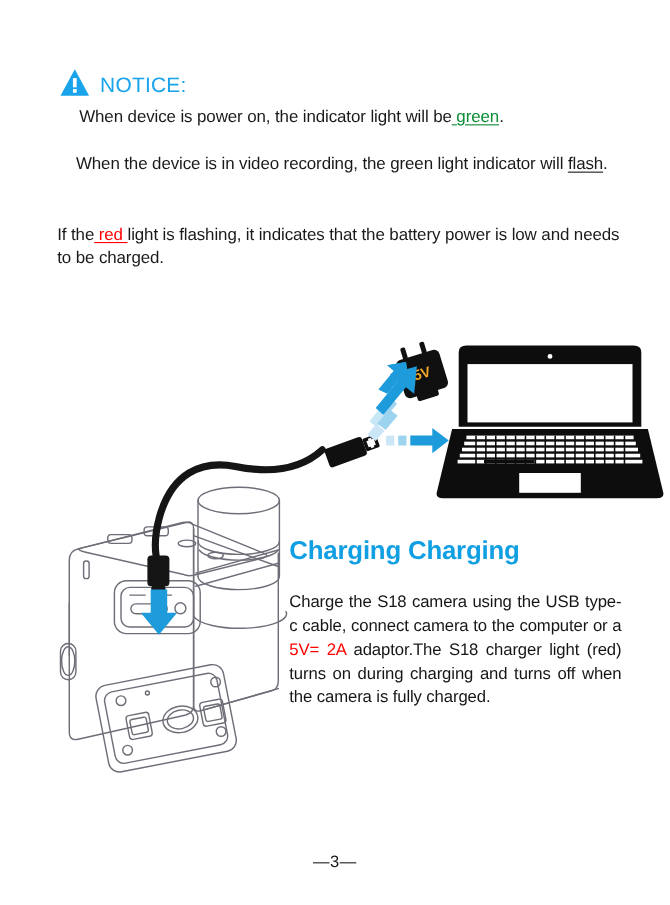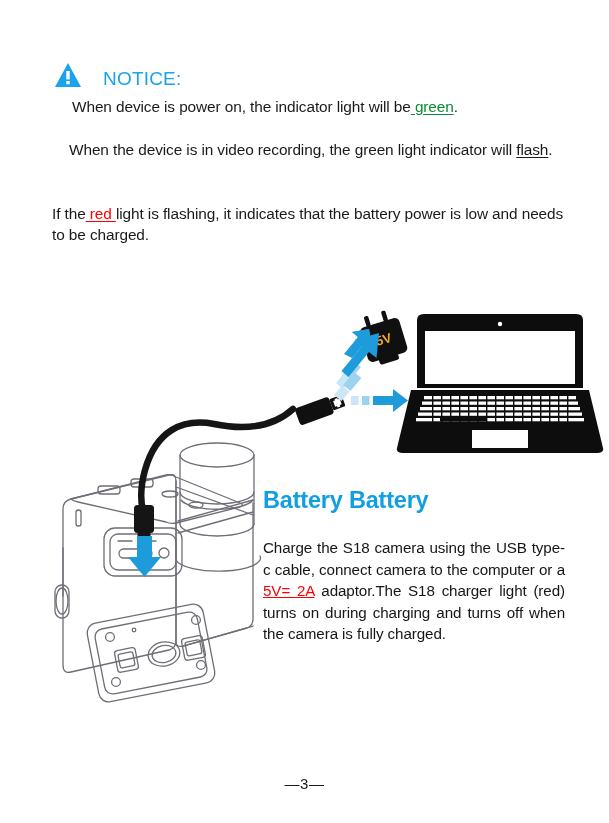--- a/index.html
+++ b/index.html
@@ -22,21 +22,21 @@
     inset: 0;
   }
 
   
   .notice-head {
     position: absolute;
     left: 54px;
     top: 62px;
     display: flex;
     align-items: flex-end;
-    gap: 21px;
+    gap: 9px;
   }
   .notice-icon {
     width: 28px;
     height: 27px;
     display: block;
   }
   .notice-label {
     font-size: 19px;
     line-height: 19px;
     color: #19A3EA;
@@ -65,21 +65,21 @@
   .kw-red {
     color: #FF0000;
     text-decoration: underline;
     text-underline-offset: 2px;
     margin-top: 26px;
   }
   .kw-ul {
     text-decoration: underline;
     text-underline-offset: 2px;
   }
-  .kw-red-plain { color: #FF0000; text-decoration: underline; }
+  .kw-red-plain { color: #FF0000; }
 
   
   .illus {
     position: absolute;
     left: 0;
     top: 0;
     width: 609px;
     height: 823px;
     pointer-events: none;
   }
@@ -292,21 +292,21 @@
     <g>
       <rect x="134" y="505" width="20" height="28" rx="3.5" fill="#151515"></rect>
       <rect x="137.5" y="531" width="13" height="9" rx="4" fill="#151515"></rect>
     </g>
 
     <g>
       <path d="M137 536 h15 v21 h9 l-16.5 20 l-16.5 -20 h9 z" fill="#1E9BDA"></path>
     </g>
   </svg>
 
-  <div class="bc-title">Battery Battery</div>
+  <div class="bc-title">Charging Charging</div>
 
   <div class="bc-body">
     <span>Charge the  S18  camera  using  the USB  type-c  cable, connect camera to the computer or a </span><span class="kw-red-plain">5V= 2A</span><span> adaptor.The S18 charger light  (red) turns  on  during  charging  and turns  off   when the camera is fully charged.</span>
   </div>
 
   <div class="page-num">—3—</div>
 
 </div>
 
 </body></html>

